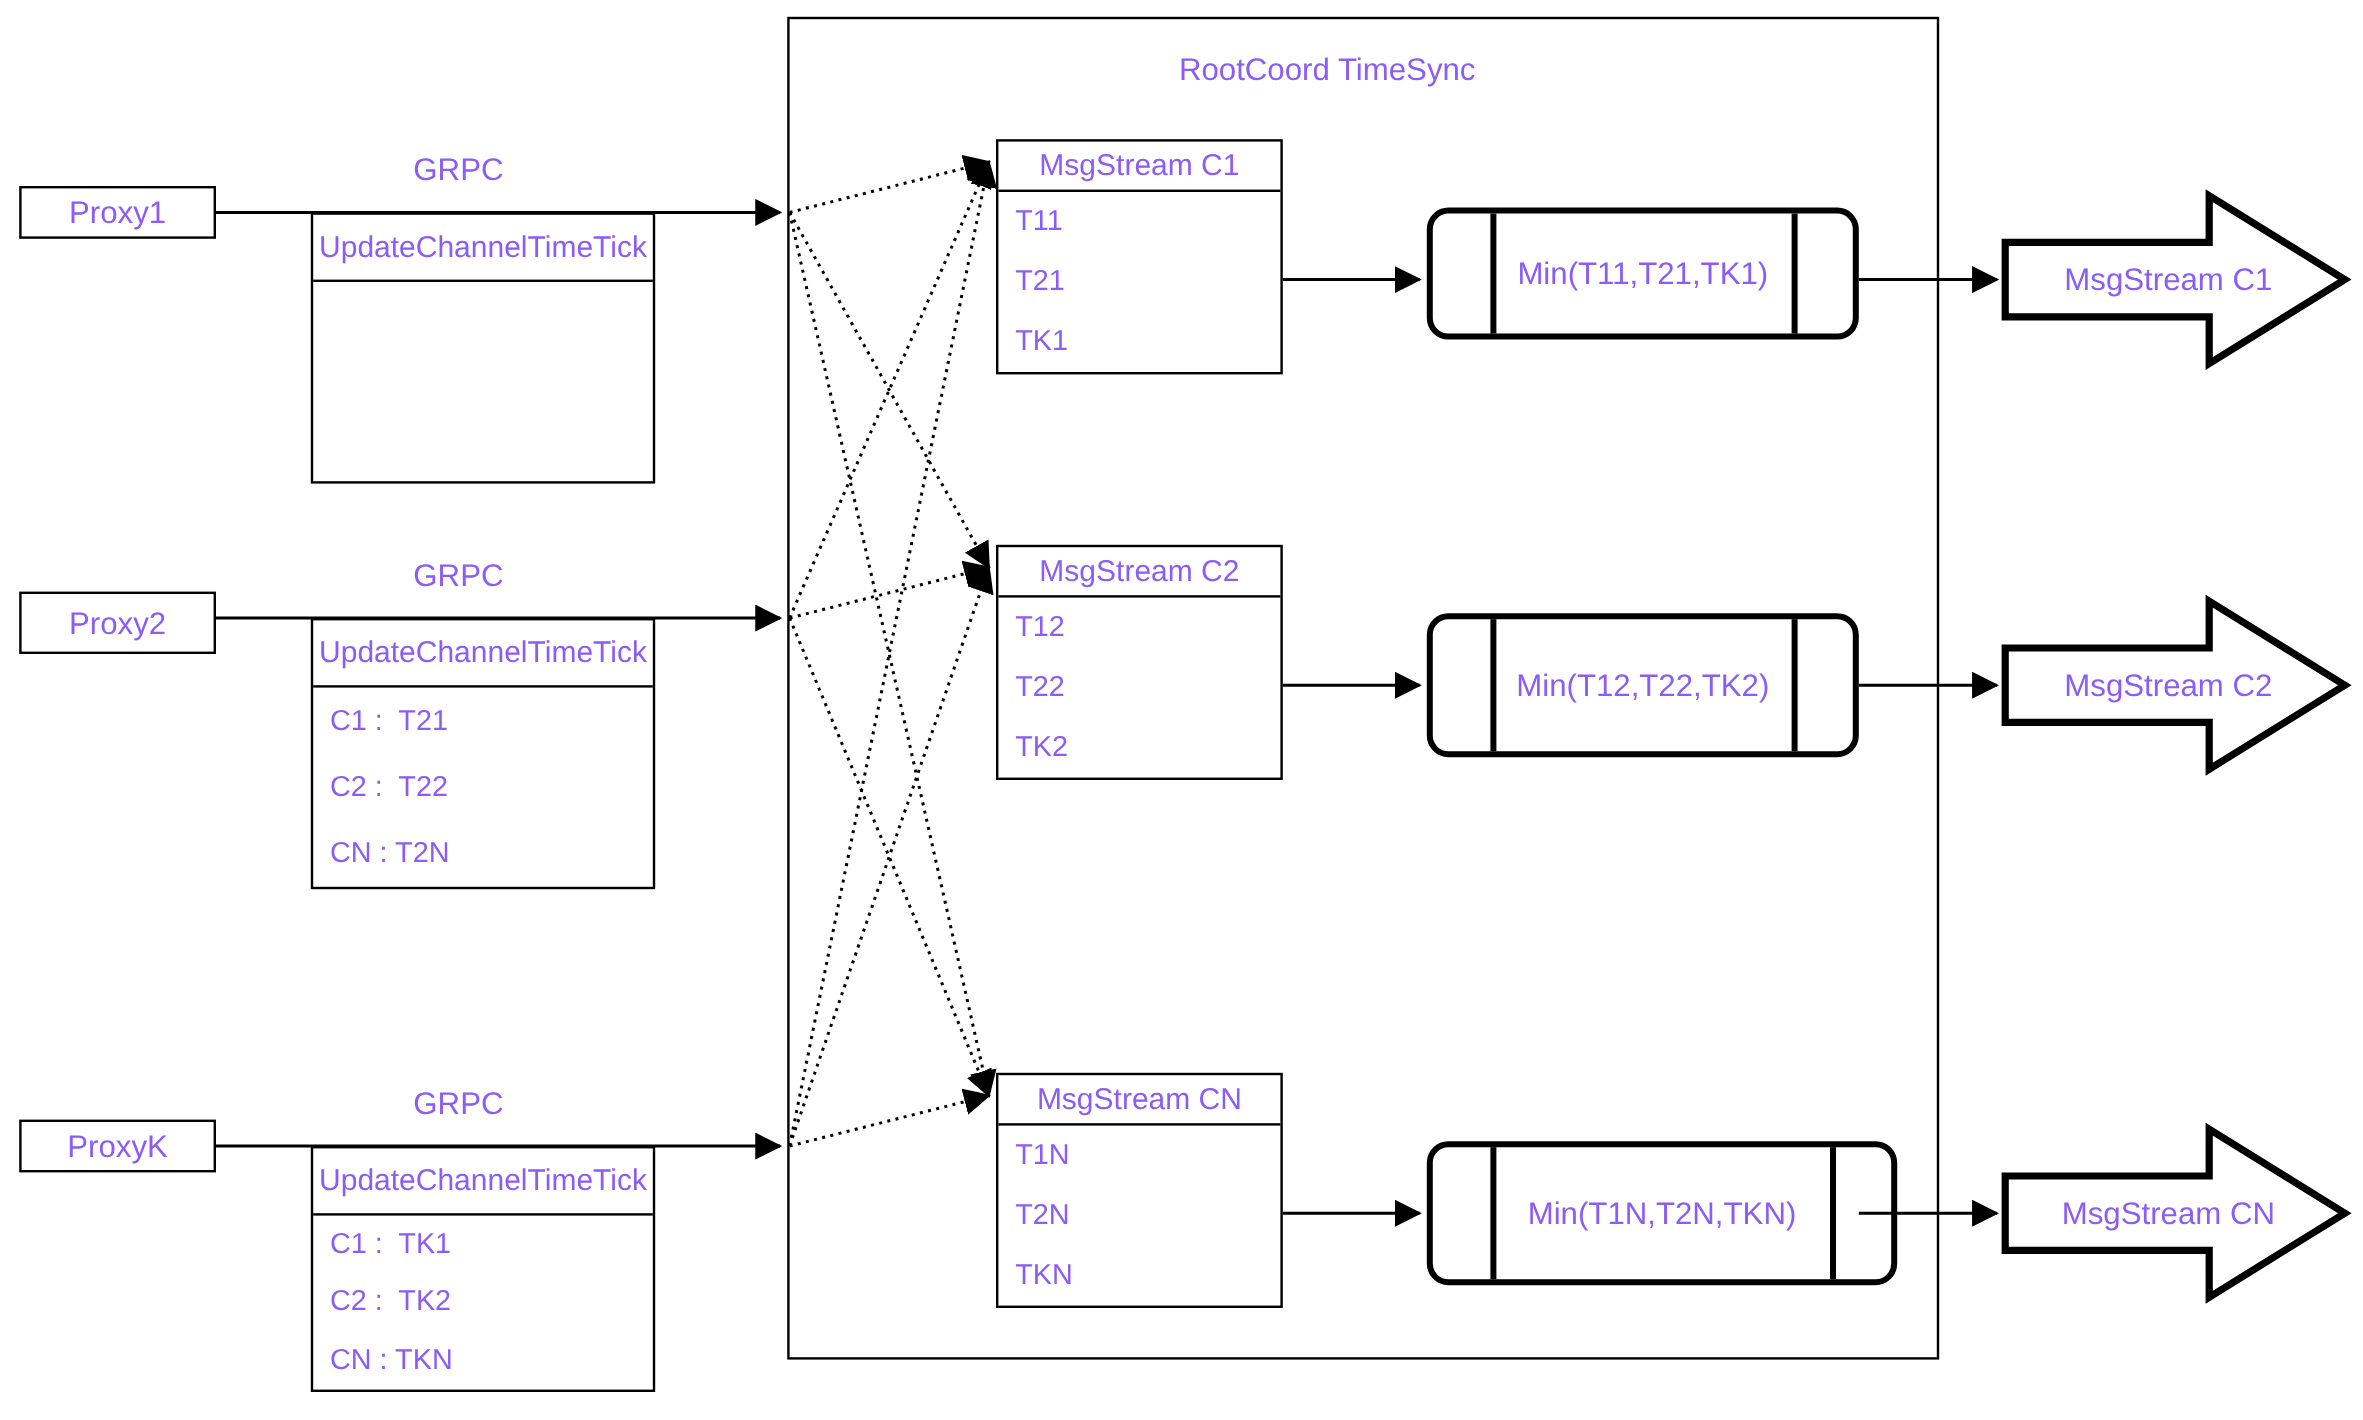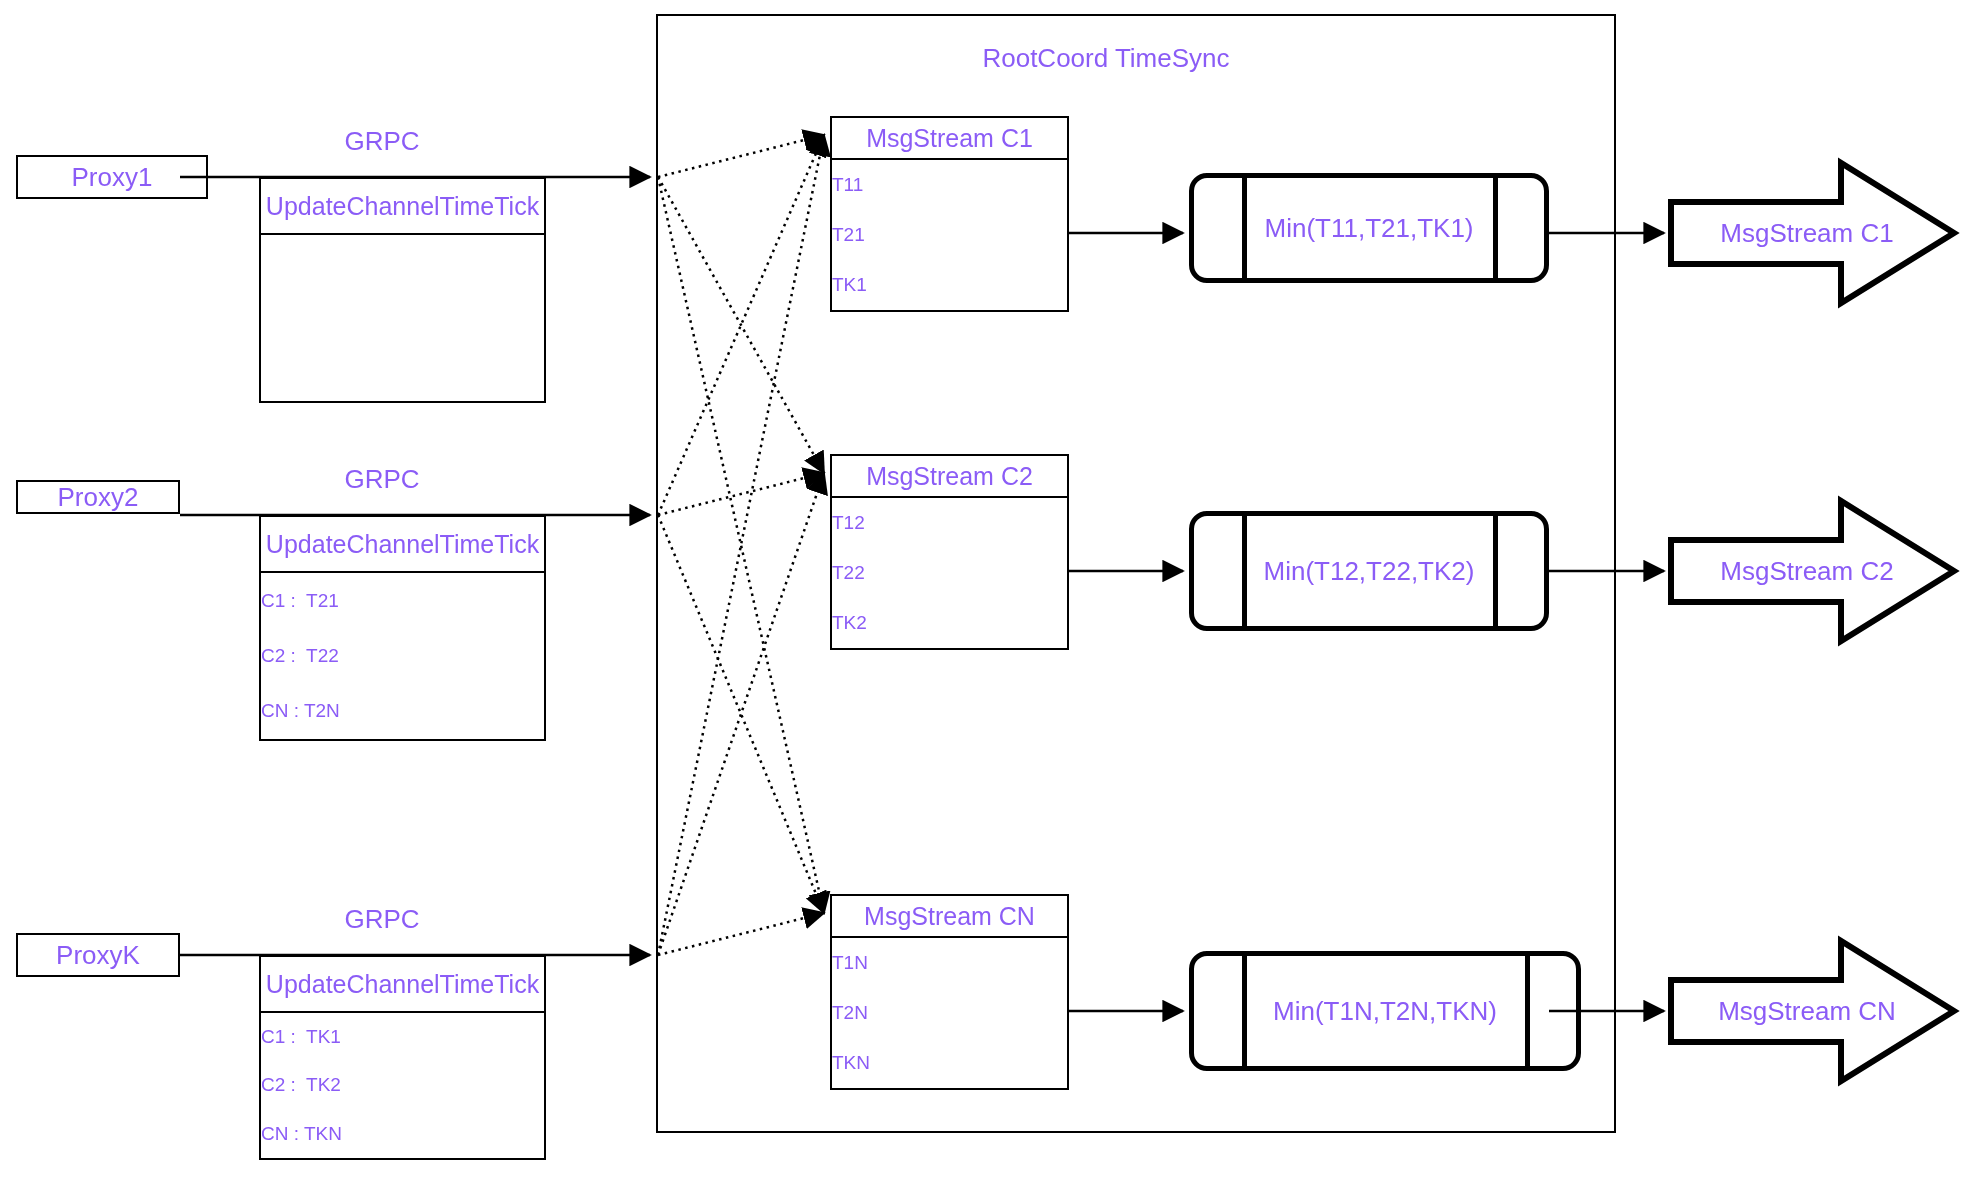--- a/index.html
+++ b/index.html
@@ -19,21 +19,21 @@
     display:flex;align-items:center;justify-content:center;
     font-size:26px;white-space:pre;
   }
   
   .tbl{border:2px solid #000;background:#fff;display:flex;flex-direction:column;}
   .tbl .hd{
     border-bottom:2px solid #000;display:flex;align-items:center;justify-content:center;
     font-size:25px;flex:0 0 auto;
   }
   .tbl .rows{flex:1 1 auto;display:flex;flex-direction:column;justify-content:space-around;}
-  .tbl .rows .cell{padding-left:0;font-size:19px;white-space:pre;}
+  .tbl .rows .cell{padding-left:14px;font-size:24px;white-space:pre;}
   .req .hd{height:54px;}
   .ms  .hd{height:40px;}
   
   .pill{
     border:5px solid #000;border-radius:18px;background:#fff;
     display:flex;align-items:center;justify-content:center;font-size:26px;
   }
   .pill .vline{position:absolute;top:0;bottom:0;width:5px;background:#000;}
   .pill .vline.l{left:48px;}
   .pill .vline.r{right:46px;}
@@ -46,21 +46,21 @@
   .title{justify-content:center;}
 </style>
 </head>
 <body>
 
 <div class="canvas">
 
   <div class="abs" style="left:656px;top:14px;width:960px;height:1119px;border:2px solid #000;"></div>
   <div class="abs lbl title" style="left:656px;top:42px;width:900px;height:32px;">RootCoord TimeSync</div>
 
-  <div class="abs node" style="left:16px;top:155px;width:192px;height:44px;">Proxy1</div>
+  <div class="abs node" style="left:16px;top:155px;width:164px;height:44px;">Proxy1</div>
   <div class="abs lbl" style="left:300px;top:125px;width:164px;height:32px;">GRPC</div>
 
   <div class="abs tbl req" style="left:259px;top:177px;width:287px;height:226px;">
     <div class="hd">UpdateChannelTimeTick</div>
   </div>
 
   <div class="abs tbl ms" style="left:830px;top:116px;width:239px;height:196px;">
     <div class="hd">MsgStream C1</div>
     <div class="rows">
       <div class="cell">T11</div>
@@ -68,21 +68,21 @@
       <div class="cell">TK1</div>
     </div>
   </div>
 
   <div class="abs pill" style="left:1189px;top:173px;width:360px;height:110px;">
     <div class="vline l"></div>
     <div class="vline r"></div>
     <span>Min(T11,T21,TK1)</span>
   </div>
 
-  <div class="abs node" style="left:16px;top:480px;width:164px;height:34px;">Proxy2</div>
+  <div class="abs node" style="left:16px;top:493px;width:164px;height:52px;">Proxy2</div>
   <div class="abs lbl" style="left:300px;top:463px;width:164px;height:32px;">GRPC</div>
 
   <div class="abs tbl req" style="left:259px;top:515px;width:287px;height:226px;">
     <div class="hd">UpdateChannelTimeTick</div>
     <div class="rows">
       <div class="cell">C1 :  T21</div>
       <div class="cell">C2 :  T22</div>
       <div class="cell">CN : T2N</div>
     </div>
   </div>

